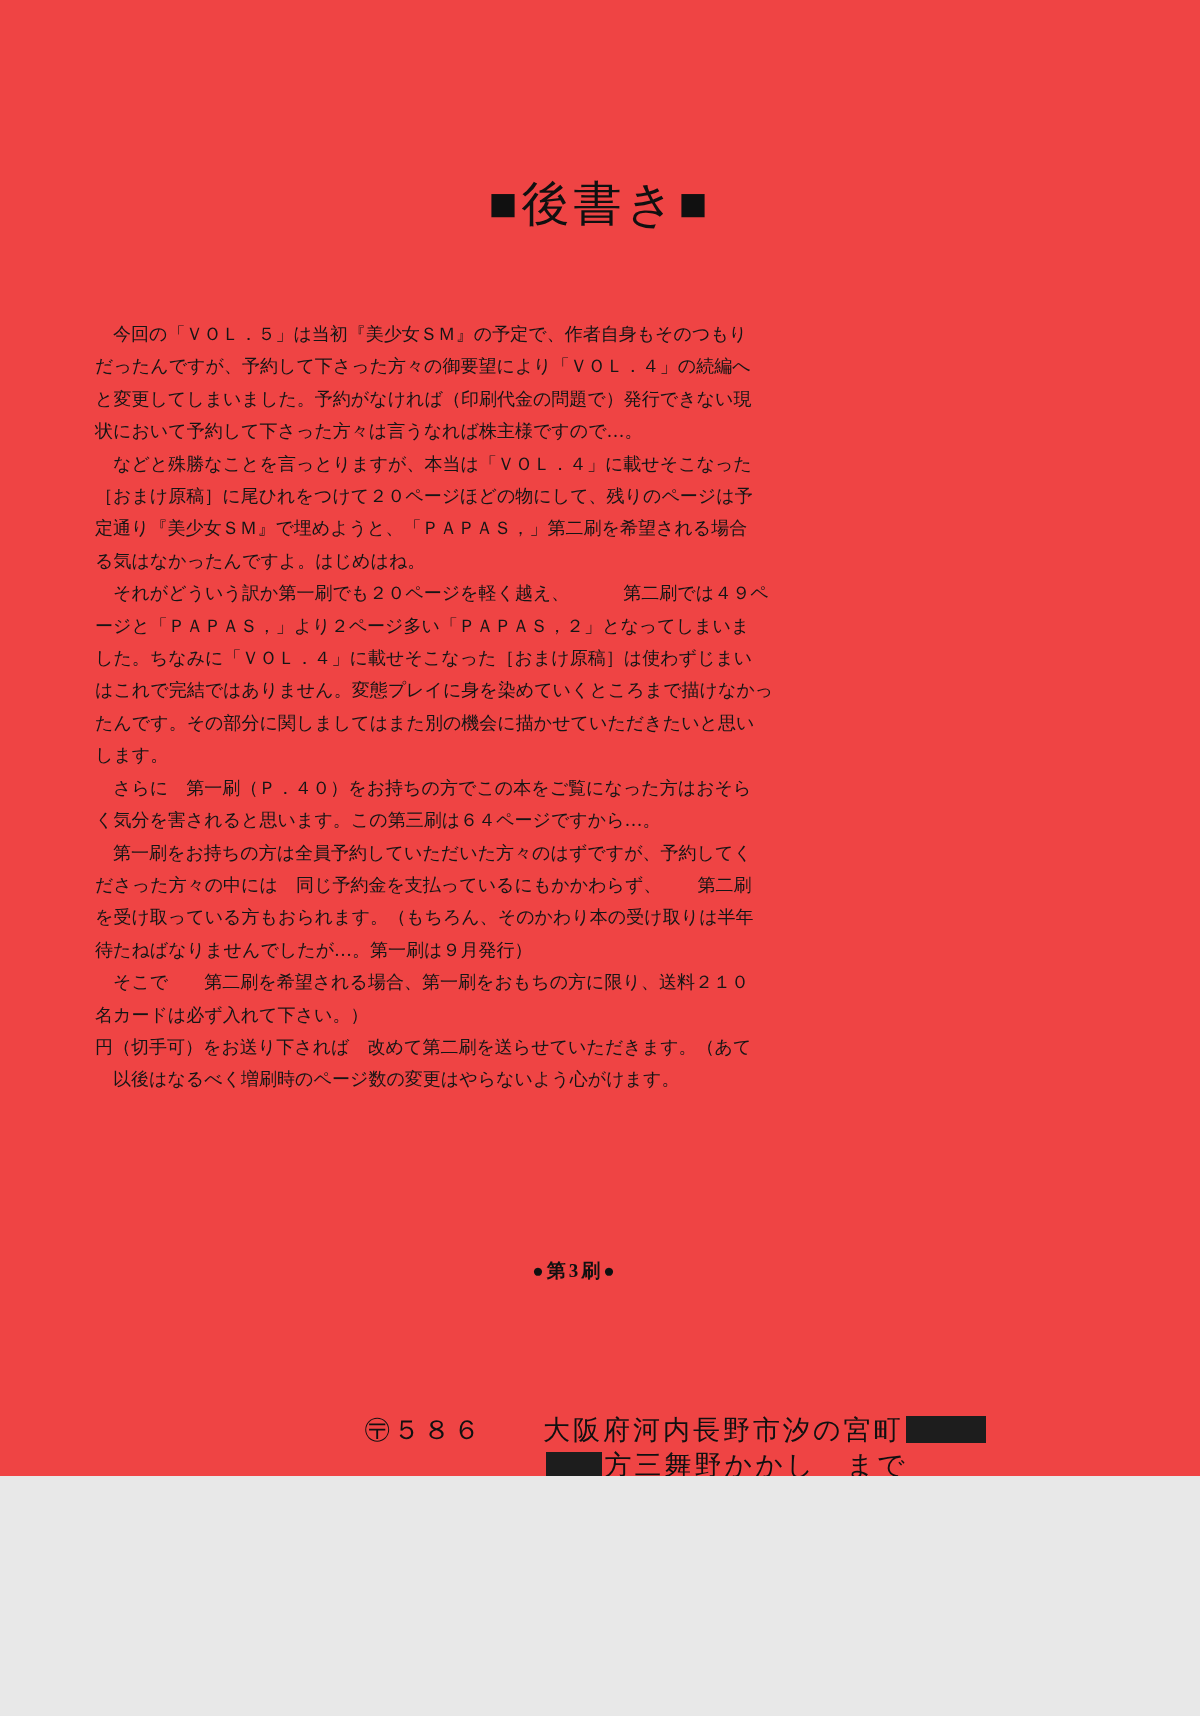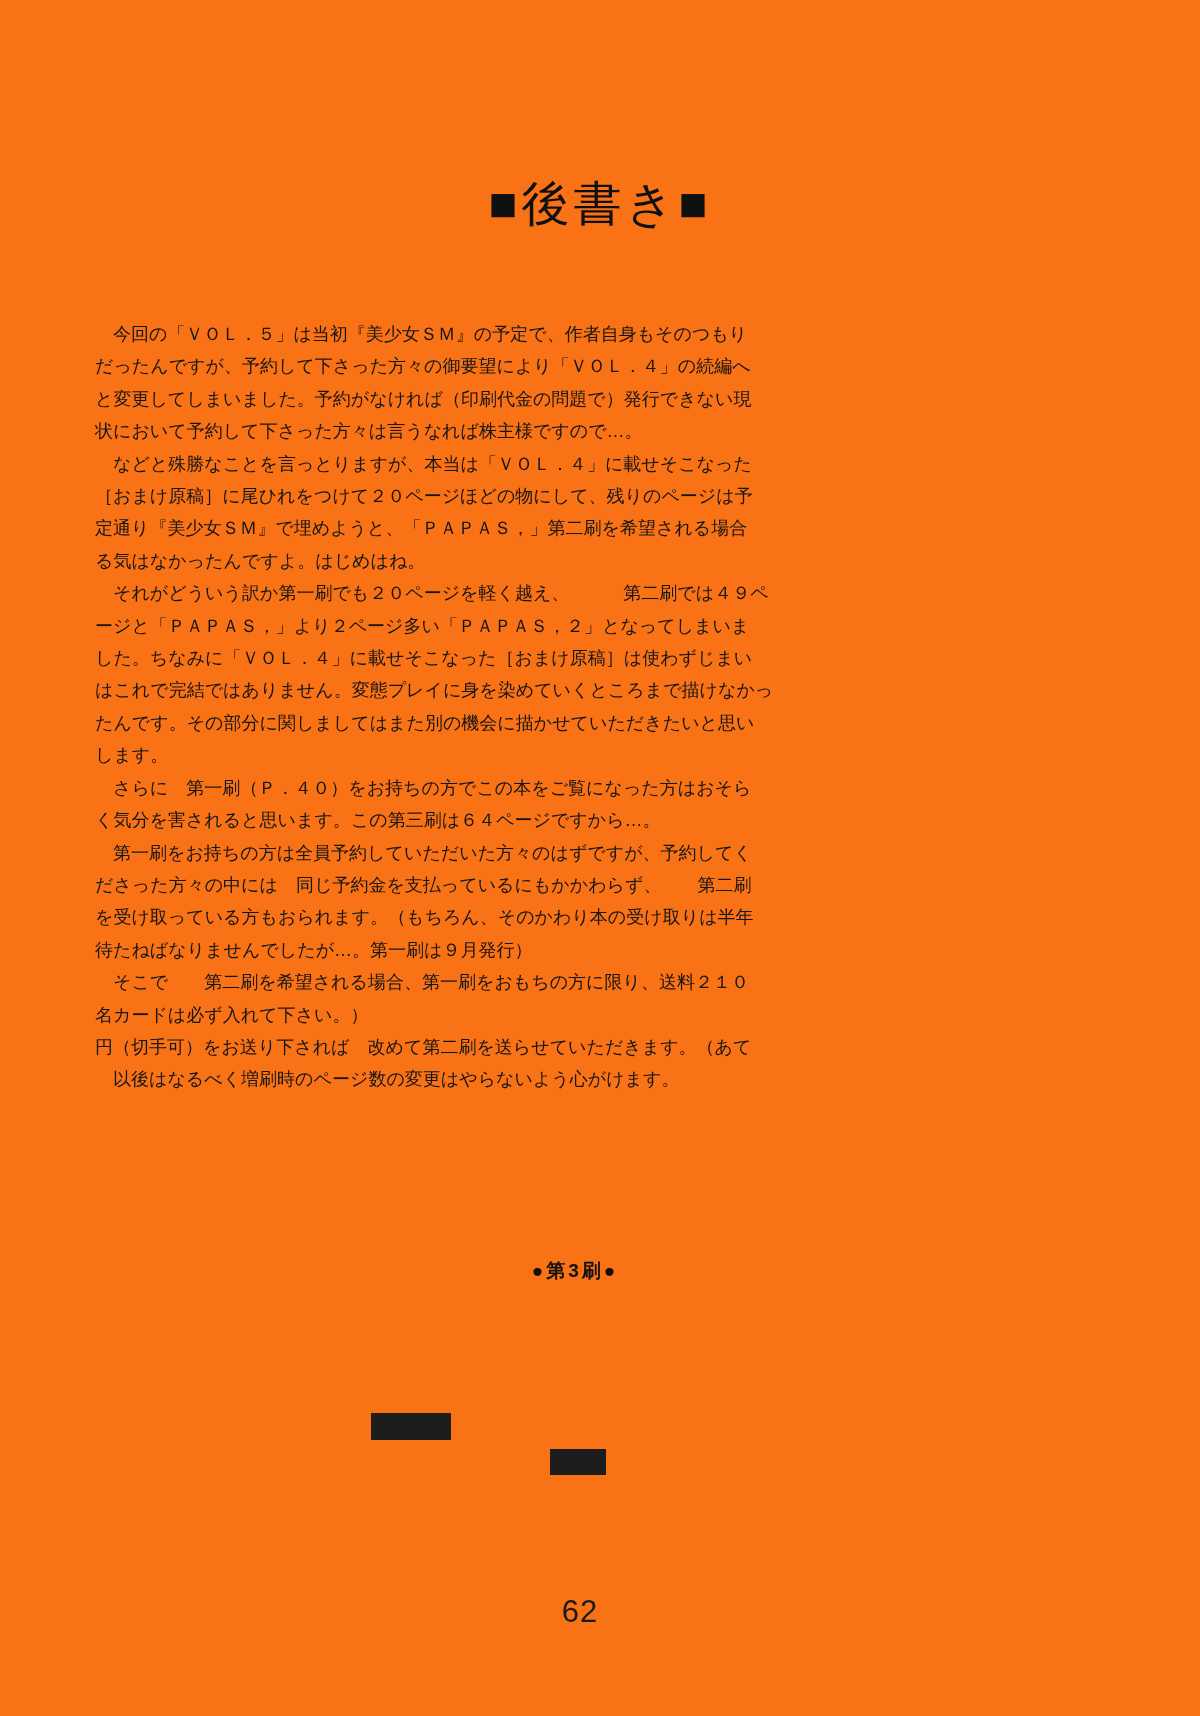--- a/index.html
+++ b/index.html
@@ -3,25 +3,25 @@
 <meta charset="utf-8">
 <style>
   html, body {
     margin: 0;
     padding: 0;
     background: #e8e8e8;
   }
   .page {
     position: relative;
     width: 1200px;
-    height: 1716px;
+    height: 1476px;
     margin: 0 auto;
-    background: #f97316;
+    background: #ef4444;
     color: #141414;
-    font-family: Liberation Sans, sans-serif;
+    font-family: Liberation Serif, serif;
     overflow: hidden;
   }
   .title {
     position: absolute;
     top: 172px;
     left: 0;
     width: 100%;
     margin: 0;
     text-align: center;
     font-size: 48px;
@@ -133,22 +133,22 @@
       <div class="line">　そこで　　第二刷を希望される場合、第一刷をおもちの方に限り、送料２１０</div>
       <div class="line">名カードは必ず入れて下さい。）</div>
       <div class="line">円（切手可）をお送り下されば　改めて第二刷を送らせていただきます。（あて</div>
       <div class="line">　以後はなるべく増刷時のページ数の変更はやらないよう心がけます。</div>
     </div>
 
   <div class="printing-note">●第3刷●</div>
 
   <div class="address">
     <div class="addr-line1">
-      <span class="redact redact1"></span>
+      <span>〶５８６　　大阪府河内長野市汐の宮町</span><span class="redact redact1"></span>
     </div>
     <div class="addr-line2">
-      <span class="redact redact2"></span>
+      <span class="redact redact2"></span><span>方三舞野かかし　まで</span>
     </div>
   </div>
 
   <div class="page-number">62</div>
 
 </div>
 
 </body></html>

